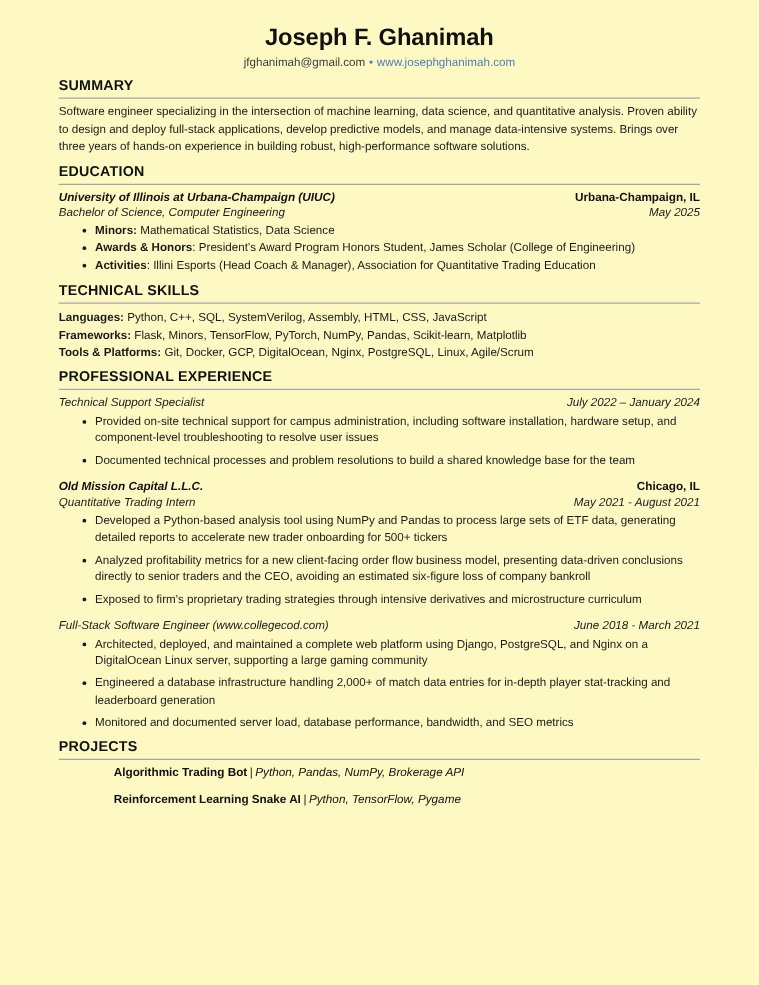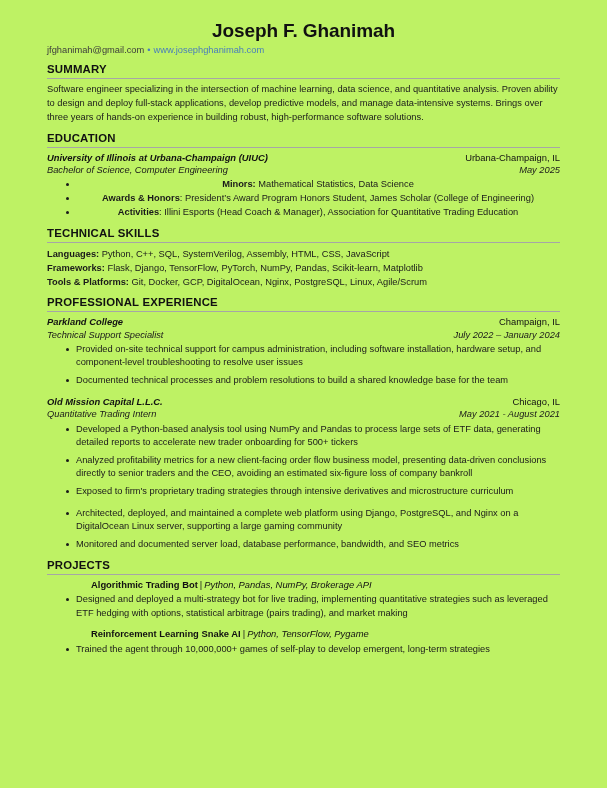--- a/index.html
+++ b/index.html
@@ -12,34 +12,35 @@
     height: 788px;
     font-family: "Liberation Sans", sans-serif;
     color: #1a1a1a;
     overflow: hidden;
   }
   .page {
     width: 607px;
     height: 788px;
     box-sizing: border-box;
     padding: 16px 47px 0 47px;
-    background: #bef264;
+    background: #fef9c3;
   }
 
   
   .name {
     text-align: center;
     font-size: 19px;
     font-weight: bold;
     letter-spacing: -0.1px;
     color: #111111;
     margin: 4px 0 3px 0;
     line-height: 1.15;
   }
   .contact {
+    text-align: center;
     font-size: 9.3px;
     color: #3c3c3c;
     margin-bottom: 2px;
     line-height: 1.2;
   }
   .contact .sep {
     color: #4a7ebb;
     margin: 0 3px;
   }
   .contact .link {
@@ -86,21 +87,21 @@
     line-height: 1.32;
   }
   .org {
     font-size: 9.4px;
     font-weight: bold;
     color: #111111;
     font-style: italic;
   }
   .loc {
     font-size: 9.4px;
-    font-weight: normal;
+    font-weight: bold;
     color: #111111;
     text-align: right;
     white-space: nowrap;
   }
   .role {
     font-size: 9.3px;
     font-style: italic;
     color: #1a1a1a;
   }
   .dates {
@@ -133,21 +134,20 @@
     position: absolute;
     left: 19px;
     top: 5px;
     width: 3px;
     height: 3px;
     border-radius: 50%;
     background: #1a1a1a;
   }
   ul.bullets.tight li {
     margin-bottom: 0.5px;
-    text-align: center;
   }
   .b {
     font-weight: bold;
   }
 
   
   .skill-line {
     font-size: 9.3px;
     line-height: 1.52;
     color: #1a1a1a;
@@ -212,33 +212,29 @@
         <li><span class="b">Awards &amp; Honors</span><span>: President’s Award Program Honors Student, James Scholar (College of Engineering)</span></li>
         <li><span class="b">Activities</span><span>: Illini Esports (Head Coach &amp; Manager), Association for Quantitative Trading Education</span></li>
       </ul>
     </div>
   </div>
 
   <div class="section">
     <div class="section-title">TECHNICAL SKILLS</div>
     <div class="rule"></div>
     <div class="skill-line"><span class="b">Languages:</span><span> Python, C++, SQL, SystemVerilog, Assembly,  HTML, CSS, JavaScript</span></div>
-    <div class="skill-line"><span class="b">Frameworks:</span><span> Flask, Django, TensorFlow, PyTorch, NumPy, Pandas, Scikit-learn, Matplotlib</span></div>
+    <div class="skill-line"><span class="b">Frameworks:</span><span> Flask, Minors, TensorFlow, PyTorch, NumPy, Pandas, Scikit-learn, Matplotlib</span></div>
     <div class="skill-line"><span class="b">Tools &amp; Platforms:</span><span> Git, Docker, GCP, DigitalOcean, Nginx, PostgreSQL, Linux, Agile/Scrum</span></div>
   </div>
 
   <div class="section">
     <div class="section-title">PROFESSIONAL EXPERIENCE</div>
     <div class="rule"></div>
 
     <div class="entry">
-      <div class="row">
-        <span class="org">Parkland College</span>
-        <span class="loc">Champaign, IL</span>
-      </div>
       <div class="row">
         <span class="role">Technical Support Specialist</span>
         <span class="dates">July 2022 – January 2024</span>
       </div>
       <ul class="bullets">
         <li>Provided on-site technical support for campus administration, including software installation, hardware setup, and component-level troubleshooting to resolve user issues</li>
         <li>Documented technical processes and problem resolutions to build a shared knowledge base for the team</li>
       </ul>
     </div>
 
@@ -252,39 +248,40 @@
         <span class="dates">May 2021 - August 2021</span>
       </div>
       <ul class="bullets">
         <li>Developed a Python-based analysis tool using NumPy and Pandas to process large sets of ETF data, generating detailed reports to accelerate new trader onboarding for 500+ tickers</li>
         <li>Analyzed profitability metrics for a new client-facing order flow business model, presenting data-driven conclusions directly to senior traders and the CEO, avoiding an estimated six-figure loss of company bankroll</li>
         <li>Exposed to firm's proprietary trading strategies through intensive derivatives and microstructure curriculum</li>
       </ul>
     </div>
 
     <div class="entry">
+      <div class="row">
+        <span class="role">Full-Stack Software Engineer (www.collegecod.com)</span>
+        <span class="dates">June 2018 - March 2021</span>
+      </div>
       <ul class="bullets">
         <li>Architected, deployed, and maintained a complete web platform using Django, PostgreSQL, and Nginx on a DigitalOcean Linux server, supporting a large gaming community</li>
+        <li>Engineered a database infrastructure handling 2,000+ of match data entries for in-depth player stat-tracking and leaderboard generation</li>
         <li>Monitored and documented server load, database performance, bandwidth, and SEO metrics</li>
       </ul>
     </div>
   </div>
 
   <div class="section">
     <div class="section-title">PROJECTS</div>
     <div class="rule"></div>
 
     <div class="project">
       <div class="proj-title"><span class="pname">Algorithmic Trading Bot</span><span class="pipe">|</span><span class="stack">Python, Pandas, NumPy, Brokerage API</span></div>
-      <ul class="bullets">
-        <li>Designed and deployed a multi-strategy bot for live trading, implementing quantitative strategies such as leveraged ETF hedging with options, statistical arbitrage (pairs trading), and market making</li>
-      </ul>
     </div>
 
     <div class="project">
       <div class="proj-title"><span class="pname">Reinforcement Learning Snake AI</span><span class="pipe">|</span><span class="stack">Python, TensorFlow, Pygame</span></div>
       <ul class="bullets">
-        <li>Trained the agent through 10,000,000+ games of self-play to develop emergent, long-term strategies</li>
       </ul>
     </div>
   </div>
 
 </div>
 
 </body></html>

